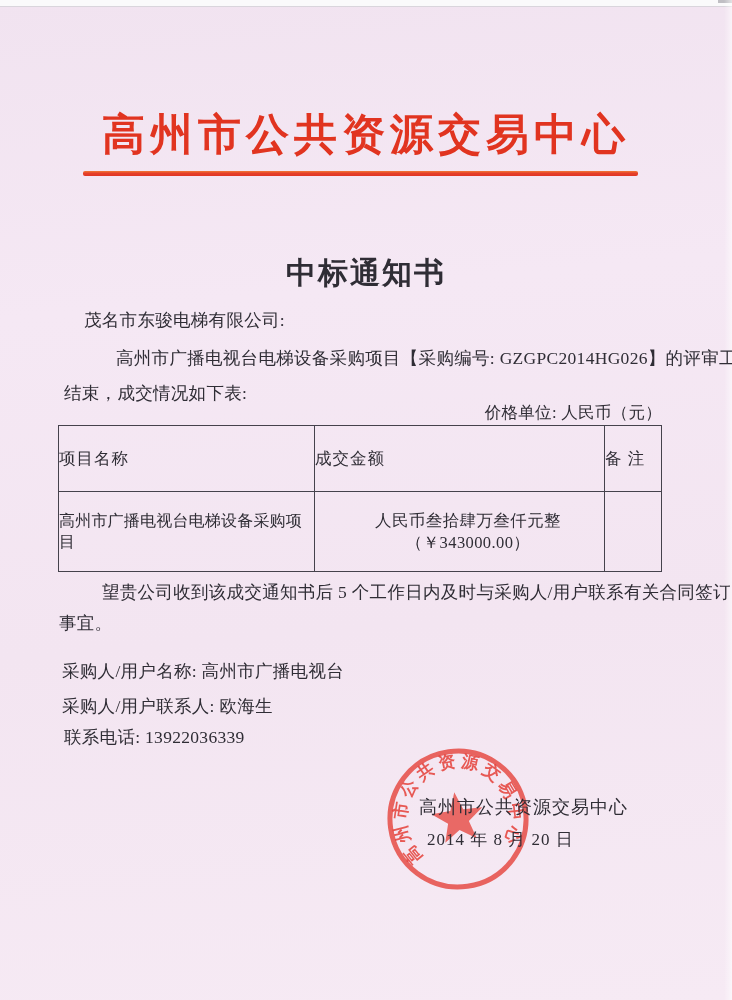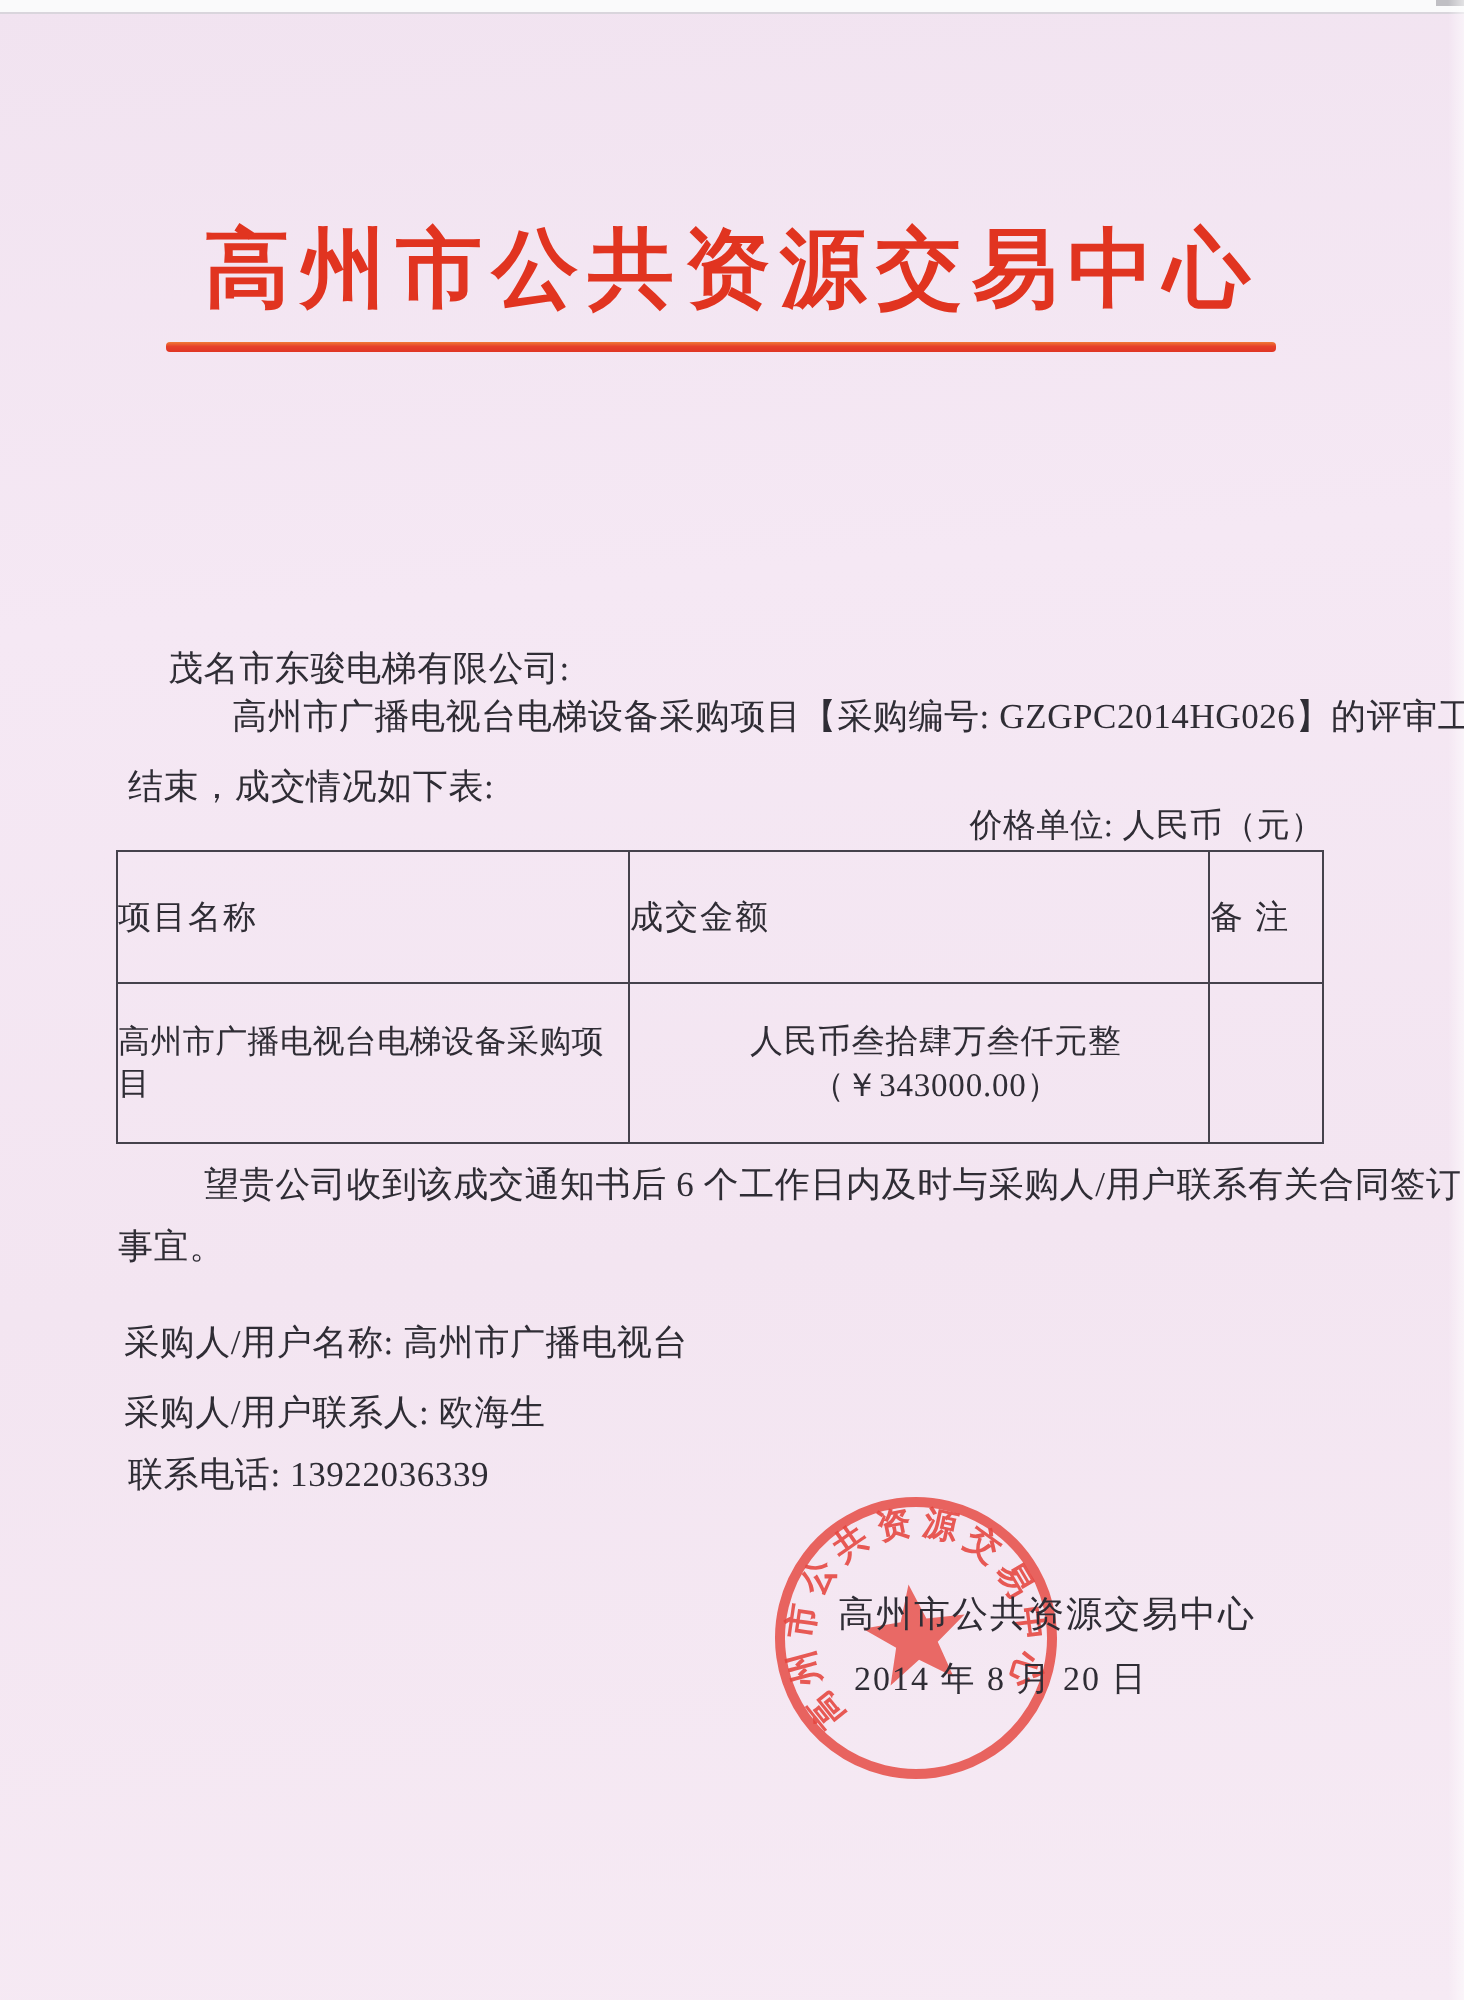--- a/index.html
+++ b/index.html
@@ -68,22 +68,23 @@
 
 <div class="page">
 
   <div class="scan-strip"></div>
   <div class="scan-speck"></div>
   <div class="edge-right"></div>
 
   <div class="org-header">高州市公共资源交易中心</div>
   <div class="header-rule"></div>
 
+  <div class="doc-title">中标通知书</div>
 
-  <div class="line" style="left:84px;top:322px;font-family:Liberation Serif, serif;">茂名市东骏电梯有限公司:</div>
+  <div class="line" style="left:84px;top:308px;font-family:Liberation Serif, serif;">茂名市东骏电梯有限公司:</div>
   <div class="line" style="left:116px;top:346px;">高州市广播电视台电梯设备采购项目【采购编号: GZGPC2014HG026】的评审工作已</div>
   <div class="line" style="left:64px;top:381px;">结束，成交情况如下表:</div>
 
   <div class="line small" style="right:70px;top:402px;left:auto;">价格单位: 人民币（元）</div>
 
   <table class="doc-table">
     <colgroup>
       <col style="width:256px">
         <col style="width:290px">
         <col style="width:57px">
@@ -95,21 +96,21 @@
       <td class="cell-center">备 注</td>
     </tr>
     <tr style="height:80px;">
       <td class="cell-project">高州市广播电视台电梯设备采购项目</td>
       <td class="cell-amount">人民币叁拾肆万叁仟元整（￥343000.00）</td>
       <td class="cell-center"></td>
     </tr>
   </tbody>
     </table>
 
-  <div class="line" style="left:102px;top:580px;">望贵公司收到该成交通知书后 6 个工作日内及时与采购人/用户联系有关合同签订</div>
+  <div class="line" style="left:102px;top:580px;">望贵公司收到该成交通知书后 5 个工作日内及时与采购人/用户联系有关合同签订</div>
   <div class="line" style="left:59px;top:611px;font-family:Liberation Mono, monospace;">事宜。</div>
 
   <div class="line" style="left:62px;top:659px;">采购人/用户名称: 高州市广播电视台</div>
   <div class="line" style="left:62px;top:694px;">采购人/用户联系人: 欧海生</div>
   <div class="line" style="left:64px;top:725px;">联系电话: 13922036339</div>
 
   <svg class="seal" viewBox="-82 -82 164 164">
     <circle cx="0" cy="0" r="68" fill="none" stroke="#e5453e" stroke-width="5" opacity="0.82"></circle>
     <polygon points="0,-27 6.5,-8.9 25.7,-8.3 10.5,3.4 15.9,21.8 0,11 -15.9,21.8 -10.5,3.4 -25.7,-8.3 -6.5,-8.9" fill="#e5453e" opacity="0.78"></polygon>
     <defs>

